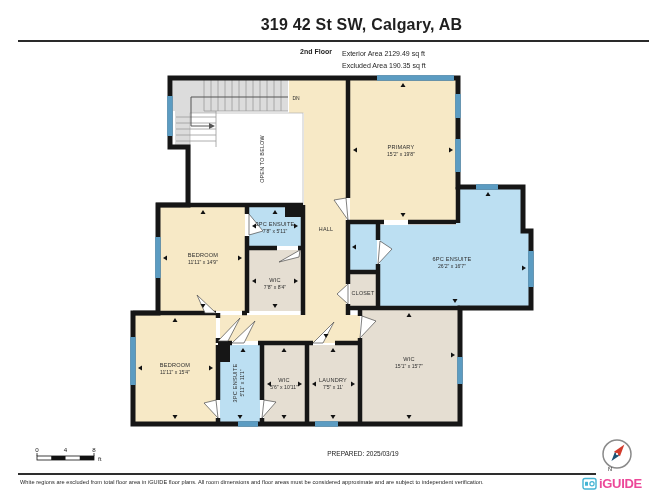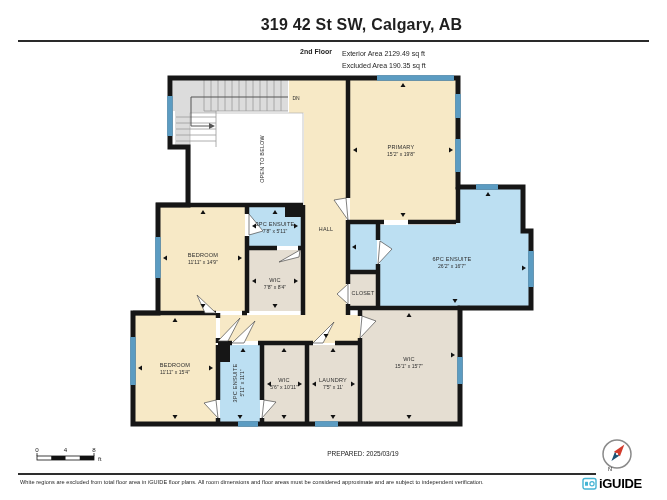--- a/index.html
+++ b/index.html
@@ -12,21 +12,21 @@
   .area-lines{top:48px;left:342px;font-size:7px;line-height:11.5px;}
   svg text{font-family:"Liberation Sans",sans-serif;}
   .rn{font-size:5.6px;fill:#2e2e2e;text-anchor:middle;letter-spacing:.2px;}
   .rd{font-size:5.1px;fill:#2e2e2e;text-anchor:middle;}
   .rs{font-size:5.4px;fill:#2e2e2e;text-anchor:middle;letter-spacing:.2px;}
   .dn{font-size:5px;fill:#2e2e2e;text-anchor:middle;}
   .prepared{top:450px;left:363px;transform:translateX(-50%);font-size:6.5px;color:#222;}
   .footer-rule{top:473px;left:18px;width:578px;height:1.6px;background:#2e2e2e;}
   .disclaimer{top:479px;left:20px;font-size:5.6px;color:#1f1f1f;white-space:nowrap;letter-spacing:.05px;}
   .brand{top:476px;left:582px;display:flex;align-items:center;gap:2px;}
-  .brand-text{font-size:13px;font-weight:bold;color:#000000;letter-spacing:-.3px;}
+  .brand-text{font-size:13px;font-weight:bold;color:#ec4899;letter-spacing:-.3px;}
   .scale-num{font-size:6.2px;fill:#222;text-anchor:middle;}
   .scale-ft{font-size:6.2px;fill:#222;}
   .north{font-size:5.5px;fill:#222;}
 </style>
 </head>
 <body>
 
 <div class="page">
 
   <div class="abs title">319 42 St SW, Calgary, AB</div>

